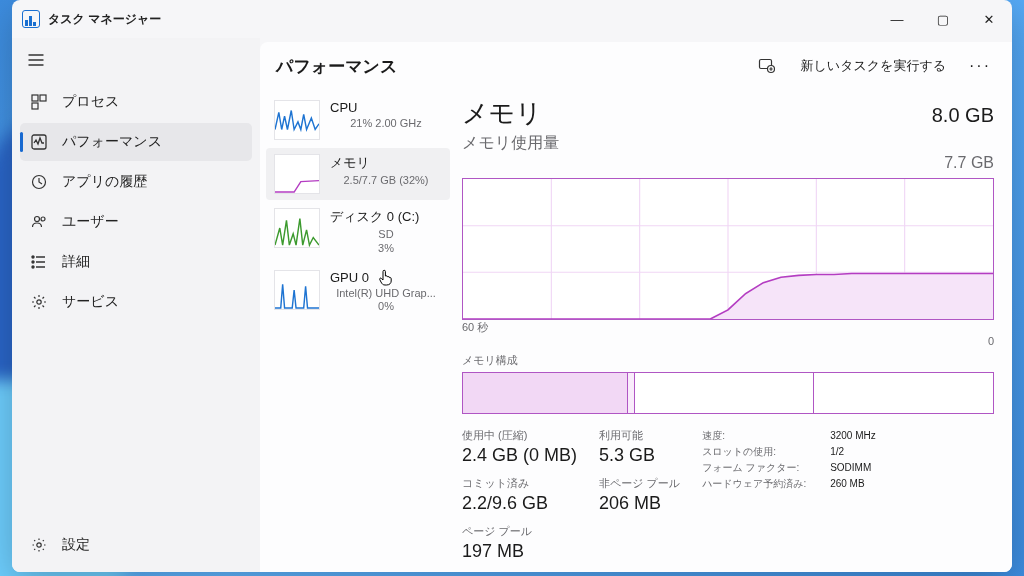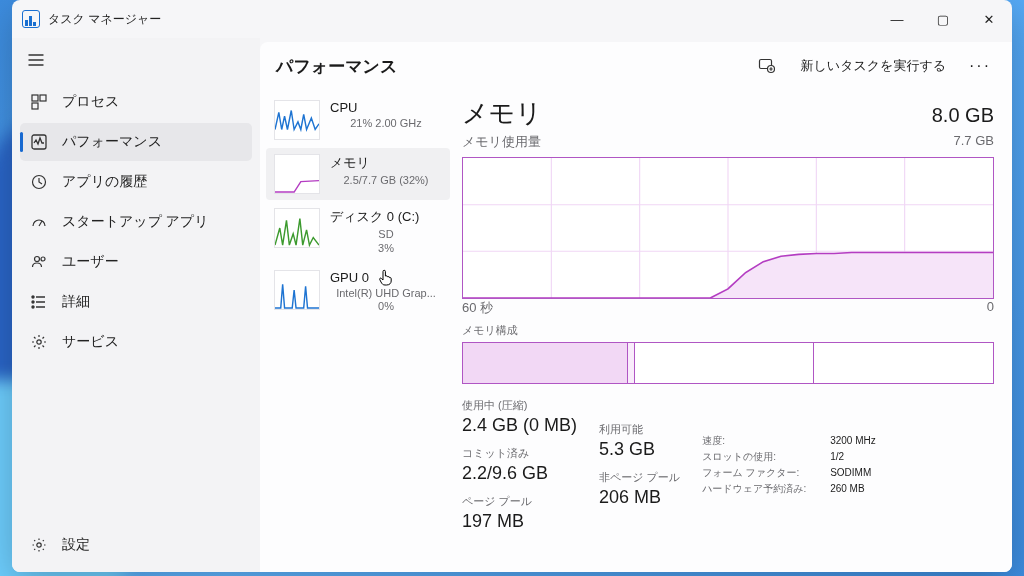--- a/index.html
+++ b/index.html
@@ -34,21 +34,21 @@
 }
 .titlebar .appicon {
   width: 18px; height: 18px; border: 1px solid #196fd1; border-radius: 3px;
   display: flex; align-items: flex-end; padding: 1px 2px; gap: 1px;
   margin-right: 8px;
 }
 .titlebar .appicon span { width: 3px; background: #196fd1; }
 .titlebar .appicon span:nth-child(1){height:6px}
 .titlebar .appicon span:nth-child(2){height:10px}
 .titlebar .appicon span:nth-child(3){height:4px}
-.titlebar .title { font-size: 12px; color: #222; }
+.titlebar .title { font-size: 12px; color: #222; font-weight: bold; }
 .titlebar .winbtns { margin-left: auto; display: flex; }
 .titlebar .winbtns div { width: 46px; height: 38px; display:flex; align-items:center; justify-content:center; font-size:13px; color:#222;}
 
 .body { flex:1; display:flex; min-height:0; }
 
 .sidebar { width: 248px; background:#f3f3f5; display:flex; flex-direction:column; padding-top:4px;font-family:Liberation Serif, serif;}
 .hamburger { width:40px; height:36px; display:flex; align-items:center; justify-content:center; margin-left:4px; margin-bottom:4px; border-radius:4px;}
 .hamburger svg { width:16px; height:16px; }
 .navitem {
   height: 38px; display:flex; align-items:center;
@@ -85,38 +85,38 @@
   position:relative; overflow:hidden;
 }
 .mini .tinfo { flex:1; min-width:0; }
 .mini .tname { font-size:13px; margin-bottom:2px; }
 .mini .tsub { font-size:11px; color:#6a6a6e; line-height:1.25; white-space:nowrap; overflow:hidden; text-overflow:ellipsis;text-align:center;}
 
 .detail { flex:1; padding:6px 18px 8px 10px; min-width:0; display:flex; flex-direction:column;}
 .dhead { display:flex; align-items:baseline; }
 .dhead .dtitle { font-size:26px; font-weight:400; }
 .dhead .dtotal { margin-left:auto; font-size:20px; }
-.subrow { display:flex; font-size:13px; color:#6a6a6e; margin-top:2px;}
+.subrow { display:flex; font-size:16px; color:#6a6a6e; margin-top:2px;flex-direction:column;}
 .subrow .r { margin-left:auto; }
 
 .graph {
   margin-top:6px; height:142px; border:1px solid #b056c4; background:#fff;
   position:relative; overflow:hidden;
 }
 .graph svg { position:absolute; inset:0; width:100%; height:100%; }
-.axisrow { display:flex; font-size:13px; color:#6a6a6e; margin-top:0;}
+.axisrow { display:flex; font-size:11px; color:#6a6a6e; margin-top:0;flex-direction:column;}
 .axisrow .r { margin-left:auto; }
 
 .complabel { font-size:11px; color:#6a6a6e; margin-top:6px;}
 .compbar { margin-top:4px; height:42px; border:1px solid #b056c4; background:#fff; display:flex; }
 .compbar .seg { border-right:1px solid #b056c4; }
 .compbar .seg.used { background:#f2d8f5; }
 .compbar .seg.mod  { background:#f9ecfb; width:12px;}
 
-.stats { margin-top:14px; display:flex; gap:22px;align-items:center; }
+.stats { margin-top:14px; display:flex; gap:22px; }
 .statscol { display:flex; flex-direction:column; gap:10px; }
 .stat .sl { font-size:11px; color:#6a6a6e; margin-bottom:2px;}
 .stat .sv { font-size:18px; }
 .kvlist { font-size:10px; }
 .kvlist .kv { display:flex; gap:18px; line-height:1.6;}
 .kvlist .k { color:#6a6a6e; width:110px; }
 
 .thumb svg { position:absolute; inset:0; width:100%; height:100%; }
 
 .cursor-hand {
@@ -178,29 +178,20 @@
       <div class="navitem">
         <span class="nicon">
           <svg width="16" height="16" viewBox="0 0 16 16" fill="none" stroke="#333" stroke-width="1.2">
               <circle cx="8" cy="8" r="6.5"></circle>
               <path d="M8 4v4l3 2"></path>
             </svg>
         </span>
         <span class="nlabel">アプリの履歴</span>
       </div>
 
-      <div class="navitem">
-        <span class="nicon">
-          <svg width="16" height="16" viewBox="0 0 16 16" fill="none" stroke="#333" stroke-width="1.2">
-              <path d="M2 12a6 6 0 0112 0"></path>
-              <path d="M8 12l3-5"></path>
-            </svg>
-        </span>
-        <span class="nlabel">スタートアップ アプリ</span>
-      </div>
 
       <div class="navitem">
         <span class="nicon">
           <svg width="16" height="16" viewBox="0 0 16 16" fill="none" stroke="#333" stroke-width="1.2">
               <circle cx="6" cy="5" r="2.5"></circle>
               <path d="M1.5 13c0-2.5 2-4 4.5-4s4.5 1.5 4.5 4"></path>
               <circle cx="12" cy="5" r="2"></circle>
             </svg>
         </span>
         <span class="nlabel">ユーザー</span>

